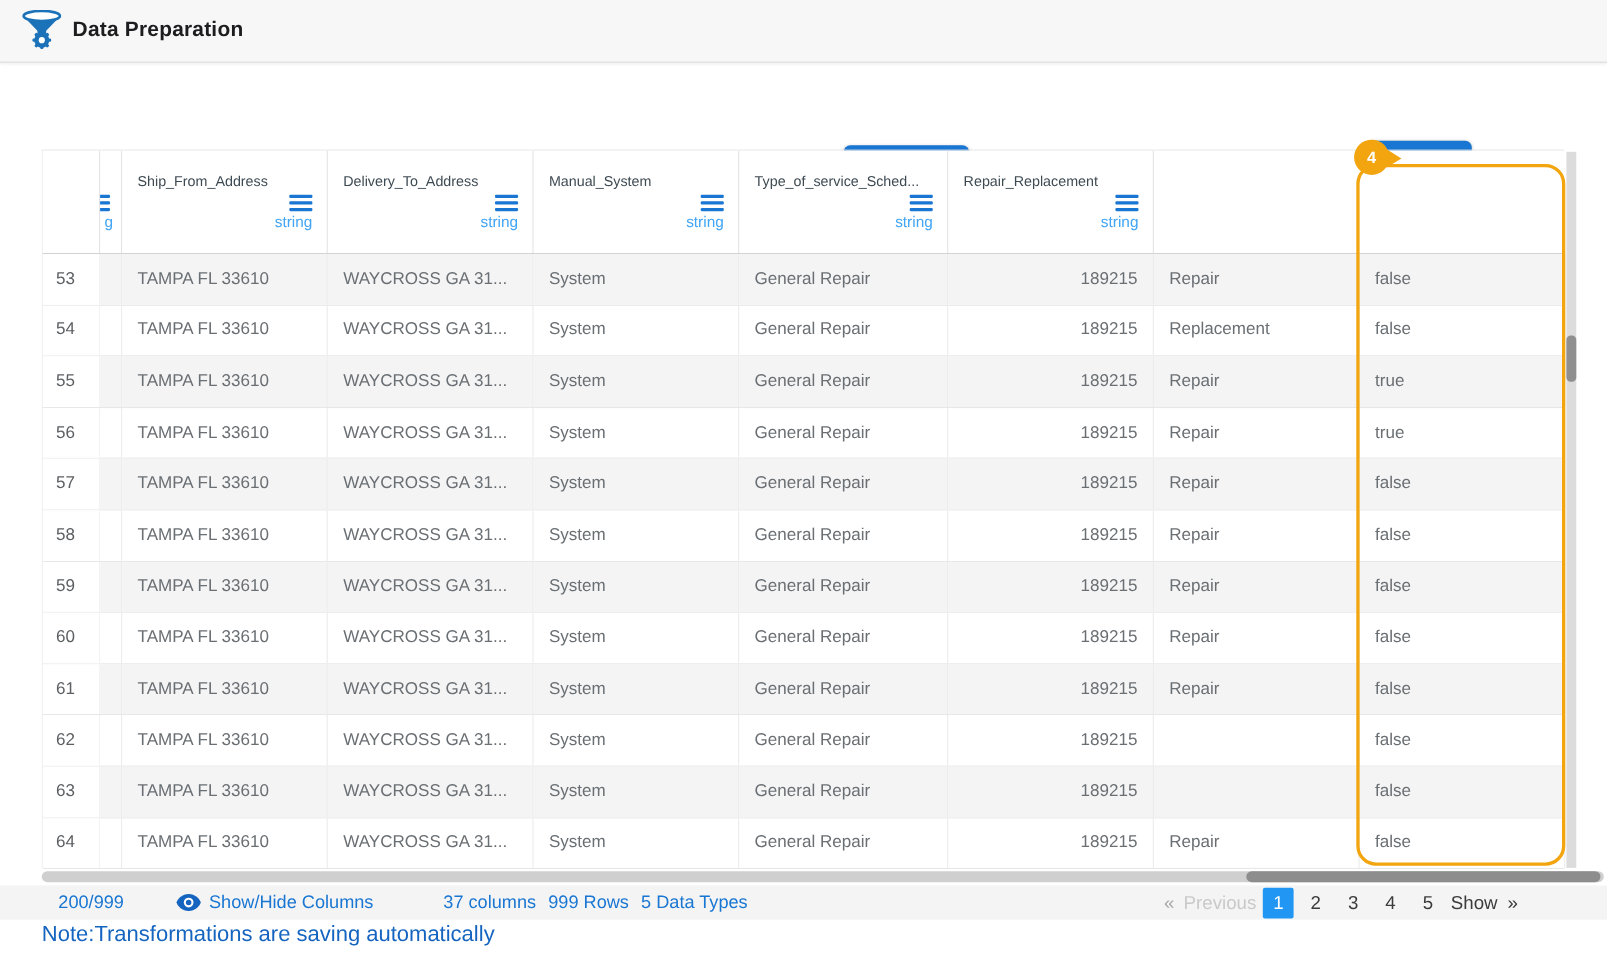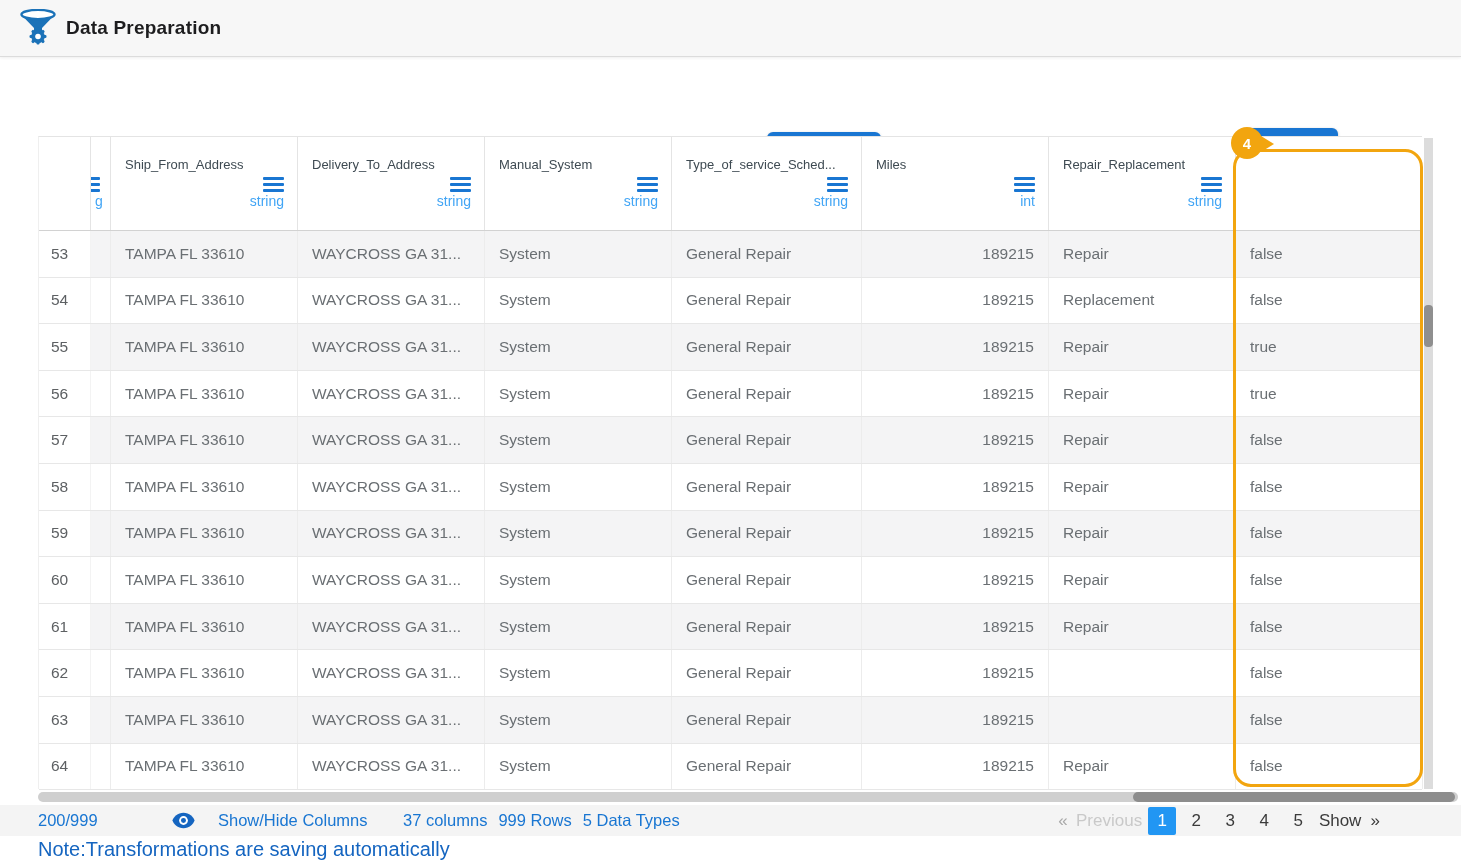--- a/index.html
+++ b/index.html
@@ -64,22 +64,22 @@
   
   .v-track { position:absolute; left:1424px; top:138px; width:9px; height:651px; background:#dcdcdc; }
   .v-thumb { position:absolute; left:0; top:167px; width:9px; height:42px; background:#8f8f8f; border-radius:4px; }
   .h-track { position:absolute; left:38px; top:792px; width:1420px; height:10px; background:#cfcfcf; border-radius:5px; }
   .h-thumb { position:absolute; left:1095px; top:0; width:322px; height:10px; background:#8d8d8d; border-radius:5px; }
 
   
   .footer { position:absolute; left:0; top:805px; width:1461px; height:31px; background:#f4f4f4; }
   .footer .f-item { position:absolute; top:0; height:31px; display:flex; align-items:center;
     font-size:16.5px; color:#1976d2; }
-  .f-progress { left:38px; }
-  .f-showhide { left:172px; gap:23px; cursor:pointer;justify-content:center; }
+  .f-progress { left:53px; }
+  .f-showhide { left:160px; gap:7px; cursor:pointer;justify-content:center; }
   .f-counts { left:403px; gap:11px; }
   .f-counts span { color:#1976d2; }
   .pagination { position:absolute; left:1056px; top:0; height:31px; display:flex; align-items:center; gap:6px; }
   .pg { min-width:28px; height:28px; line-height:28px; text-align:center; font-size:17px;
     color:#3b3b3b; border-radius:2px; cursor:pointer; }
   .pg.first-arrow { color:#a9a9a9; min-width:14px; }
   .pg.prev { color:#c9c9c9; min-width:66px; cursor:default; }
   .pg.active { background:#2196f3; color:#fff; }
   .pg.next { min-width:44px; }
   .pg.last-arrow { min-width:14px; }
@@ -172,29 +172,20 @@
         <div class="th col">
           <span class="col-name">Type_of_service_Sched...</span>
           <span class="hamburger">
             <i></i>
             <i></i>
             <i></i>
           </span>
           <span class="col-type">string</span>
         </div>
         <div class="th col">
-          <span class="col-name">Miles</span>
-          <span class="hamburger">
-            <i></i>
-            <i></i>
-            <i></i>
-          </span>
-          <span class="col-type">int</span>
-        </div>
-        <div class="th col">
           <span class="col-name">Repair_Replacement</span>
           <span class="hamburger">
             <i></i>
             <i></i>
             <i></i>
           </span>
           <span class="col-type">string</span>
         </div>
       </div>
     <div class="tbody">

